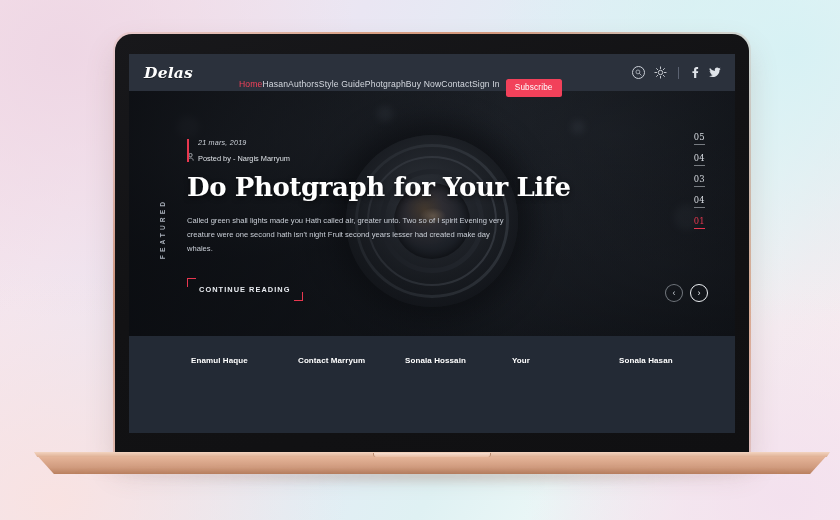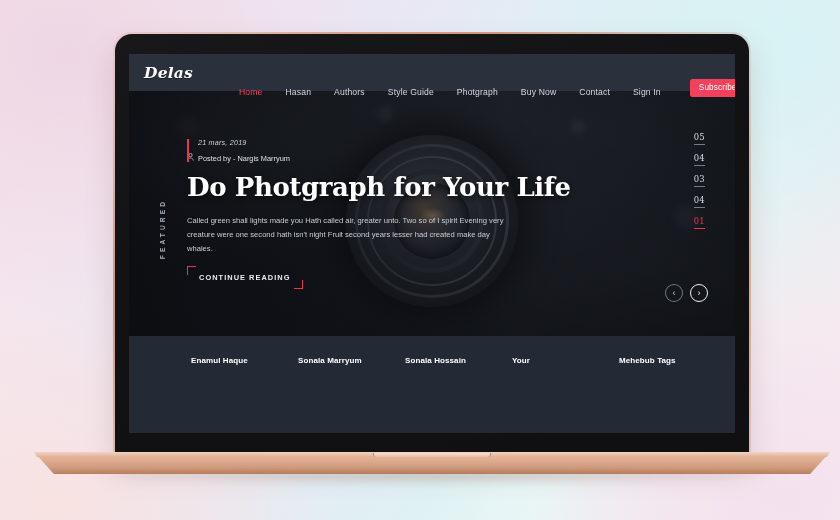--- a/index.html
+++ b/index.html
@@ -47,21 +47,21 @@
     height: 37px; background: #2b313c;
     display: flex; align-items: center; padding: 0 14px 0 15px;
     position: relative; z-index: 6;
   }
   .logo {
     font-family: "DejaVu Serif", serif;
     font-style: italic; font-weight: 700; font-size: 15.5px;
     color: #fff; letter-spacing: .2px; margin-right: 46px;
     text-shadow: 0 1px 0 rgba(0,0,0,.4);
   }
-  .nav-links { display: flex; align-items: flex-end; gap: 23px; margin-top: 30px; }
+  .nav-links { display: flex; align-items: flex-start; gap: 0; margin-top: 30px; }
   .nav-link {
     font-size: 8.6px; color: #d5d9e0; letter-spacing: .15px; white-space: nowrap;
     cursor: pointer;
   }
   .nav-link.active { color: #f2415a; }
   .subscribe-btn {
     background: #f2415a; color: #fff; font-size: 8.2px;
     padding: 4.5px 9px; border-radius: 2.5px; border: none;
     margin-left: 6px; cursor: pointer; letter-spacing: .15px;
     font-family: inherit;
@@ -135,21 +135,21 @@
   .meta-date { font-size: 7.2px; color: #cdd2d9; font-style: italic; margin-top: 3px; letter-spacing: .2px; }
   .meta-author { display: flex; align-items: center; gap: 4px; margin-top: 6px; font-size: 7.4px; color: #dde1e6; }
 
   .hero-title {
     font-family: "DejaVu Serif", serif; font-weight: 700;
     font-size: 26px; color: #ffffff; line-height: 1.1; letter-spacing: -.4px;
     margin: 10px 0 12px 0; text-shadow: 0 2px 5px rgba(0,0,0,.55);
   }
   .hero-excerpt { font-size: 7.6px; color: #c9ced6; line-height: 1.85; width: 325px; }
 
-  .cta-wrap { position: relative; display: inline-block; margin-top: 10px; }
+  .cta-wrap { position: relative; display: inline-block; margin-top: 22px; }
   .cta {
     display: inline-block; font-size: 7.4px; letter-spacing: 1.05px;
     color: #e9ecf1; padding: 7px 12px; cursor: pointer; font-weight: 600;
   }
   .cta-corner { position: absolute; width: 9px; height: 9px; }
   .cc-tl { left: 0; top: 0; border-left: 1.4px solid #e8374f; border-top: 1.4px solid #e8374f; }
   .cc-br { right: 0; bottom: 0; border-right: 1.4px solid #e8374f; border-bottom: 1.4px solid #e8374f; }
 
   .pager {
     position: absolute; right: 30px; top: 41px; z-index: 4;
@@ -334,24 +334,24 @@
 
         <div class="arrows">
           <span class="arrow-btn prev">‹</span>
           <span class="arrow-btn next">›</span>
         </div>
       </div>
 
       <div class="authors">
         <div class="author-row">
           <span class="author-name">Enamul Haque</span>
-          <span class="author-name">Sonala Marryum</span>
+          <span class="author-name">Contact Marryum</span>
           <span class="author-name">Sonala Hossain</span>
           <span class="author-name">Your</span>
-          <span class="author-name">Mehebub Tags</span>
+          <span class="author-name">Sonala Hasan</span>
         </div>
       </div>
 
     </div>
   </div>
 
   <div class="base-wrap">
     <div class="base"></div>
     <div class="base-lip"></div>
     <div class="base-notch"></div>

